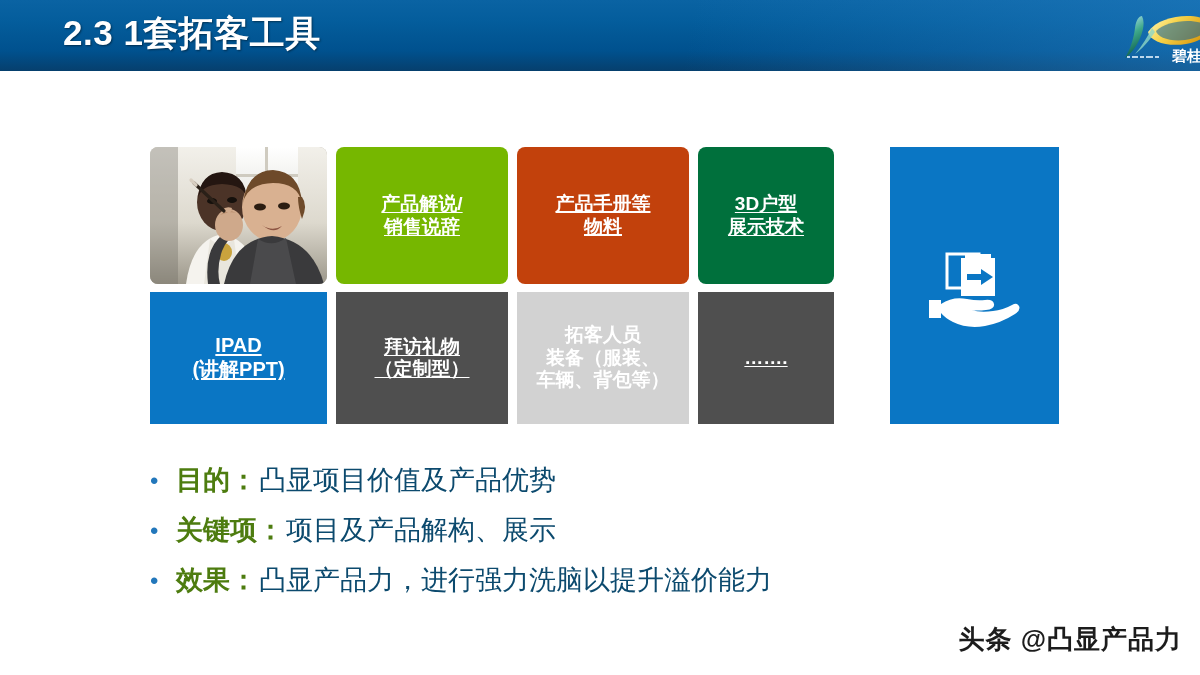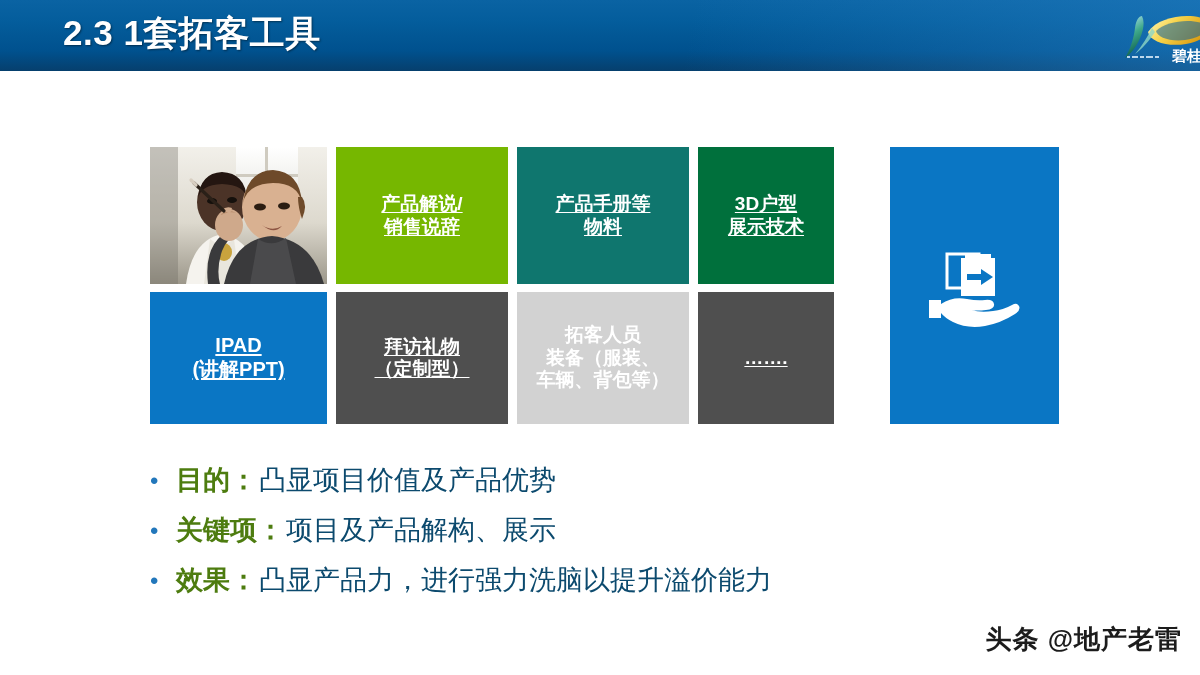--- a/index.html
+++ b/index.html
@@ -42,36 +42,36 @@
     box-sizing:border-box;
     display:flex;align-items:center;justify-content:center;
     text-align:center;
     color:#ffffff;
     font-weight:bold;
     line-height:1.18;
   }
   .tile .t-txt{display:block;padding:0 6px;}
   .u{text-decoration:underline;text-underline-offset:2px;}
   
-  .r1{top:0;height:137px;}
+  .r1{top:0;height:137px;border-radius:8px;}
   .r2{top:145px;height:132px;}
   .c1{left:0;width:177px;}
   .c2{left:186px;width:172px;}
   .c3{left:367px;width:172px;}
   .c4{left:548px;width:136px;}
   .tall{top:0;height:277px;left:740px;width:169px;}
 
   .photo{
     overflow:hidden;background:#b8b2a6;
     position:relative;
   }
   .photo-svg{position:absolute;left:0;top:0;width:100%;height:100%;}
 
   .green{background:#76b700;font-size:19px;}
-  .orange{background:#0f766e;font-size:19px;}
+  .orange{background:#c2410c;font-size:19px;text-decoration:underline;}
   .dgreen{background:#00703c;font-size:19px;}
   .blue{background:#0a76c4;font-size:20px;}
   .gray{background:#4f4f4f;font-size:19px;}
   .lgray{background:#d2d2d2;font-size:19px;}
   .bluepanel{background:#0a76c4;}
 
   .icon-wrap{display:flex;align-items:center;justify-content:center;width:100%;height:100%;}
 
   
   .bullets{
@@ -261,13 +261,13 @@
     <span class="lbl">关键项：</span>
     <span class="body">项目及产品解构、展示</span>
   </div>
   <div class="bullet">
     <span class="dot">•</span>
     <span class="lbl">效果：</span>
     <span class="body">凸显产品力，进行强力洗脑以提升溢价能力</span>
   </div>
 </div>
 
-<div class="watermark">头条 @地产老雷</div>
+<div class="watermark">头条 @凸显产品力</div>
 
 </body></html>

